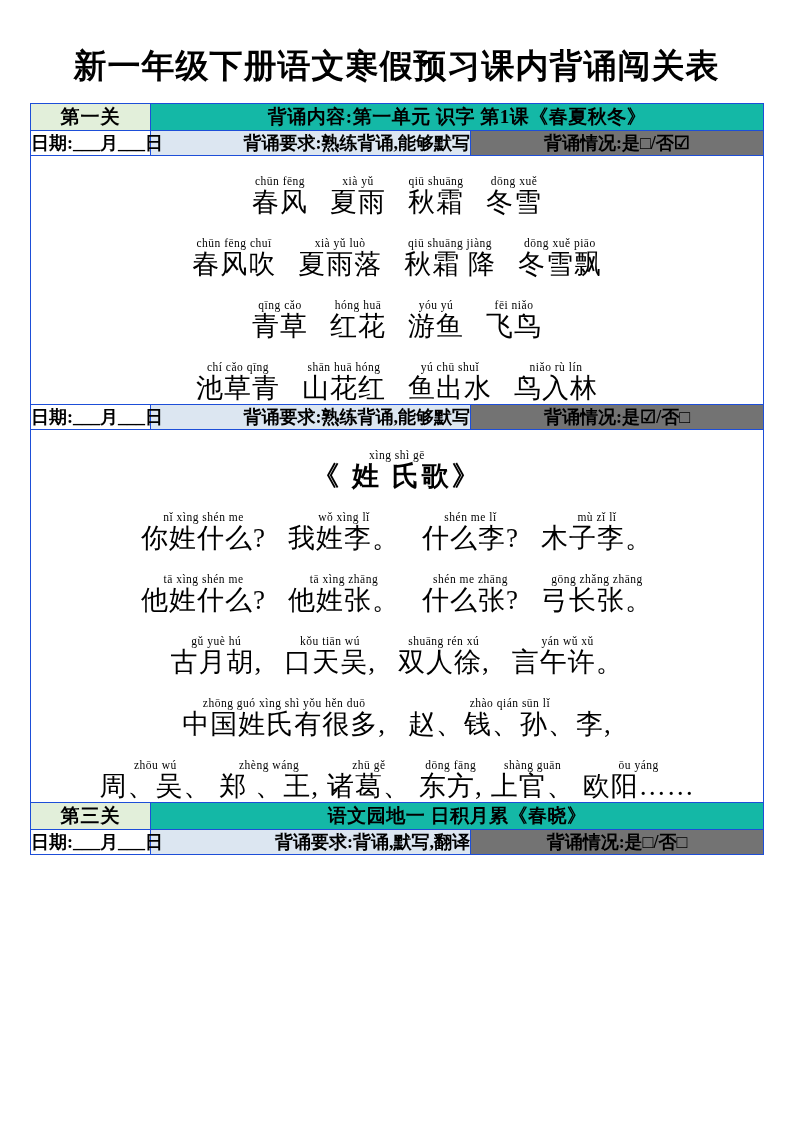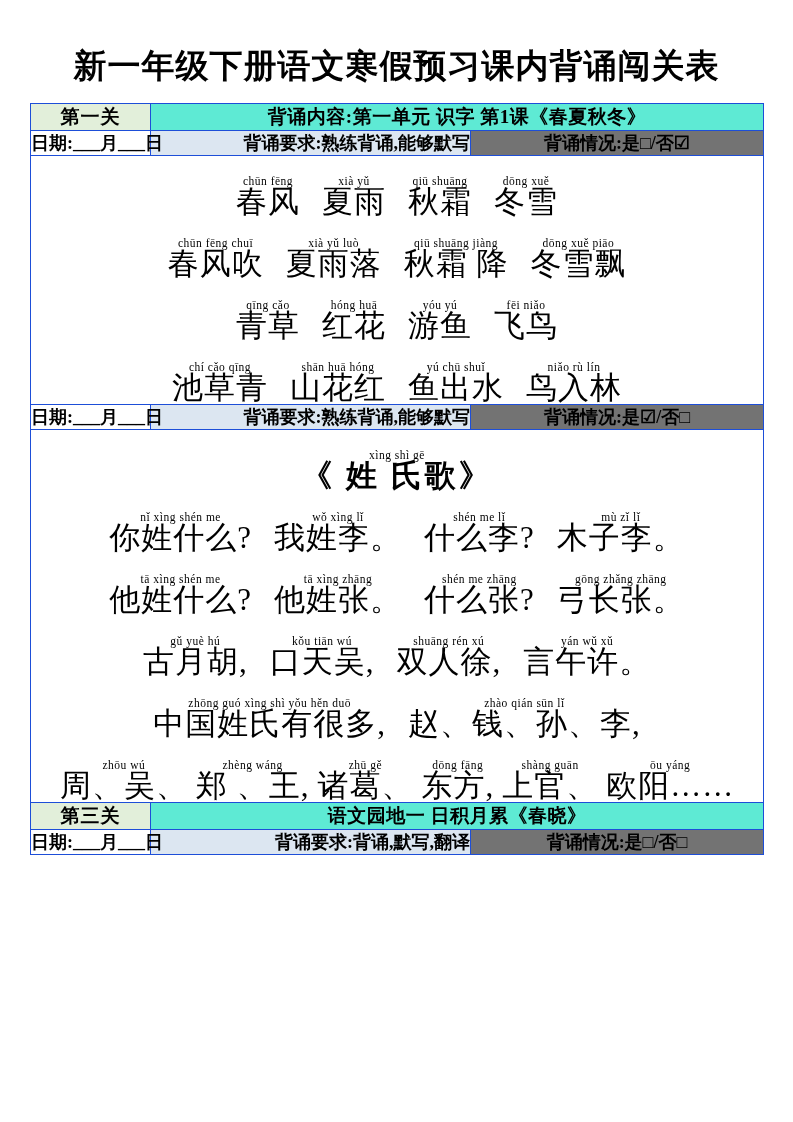--- a/index.html
+++ b/index.html
@@ -46,21 +46,21 @@
   
   .lvl-label {
     background: #e2efda;
     text-align: center;
     font-size: 19px;
     font-weight: bold;
     letter-spacing: 1px;
     white-space: nowrap;
   }
   .lvl-content {
-    background: #5eead4;
+    background: #14b8a6;
     text-align: center;
     font-size: 19px;
     font-weight: bold;
     letter-spacing: 0.5px;
     white-space: nowrap;
   }
   
   .info-date {
     background: #ffffff;
     text-align: center;
@@ -107,21 +107,21 @@
     display: block;
     font-family: "Liberation Serif", "DejaVu Serif", serif;
     font-size: 11.5px;
     line-height: 14px;
     letter-spacing: 0.5px;
     white-space: nowrap;
   }
   .hanzi {
     display: block;
     font-family: "Liberation Serif", "DejaVu Serif", serif;
-    font-size: 31px;
+    font-size: 27px;
     line-height: 28px;
     letter-spacing: 1px;
     white-space: nowrap;
   }
   .gap-sm {
     display: inline-block;
     width: 14px;
   }
   .title-block .hanzi {
     font-weight: bold;

